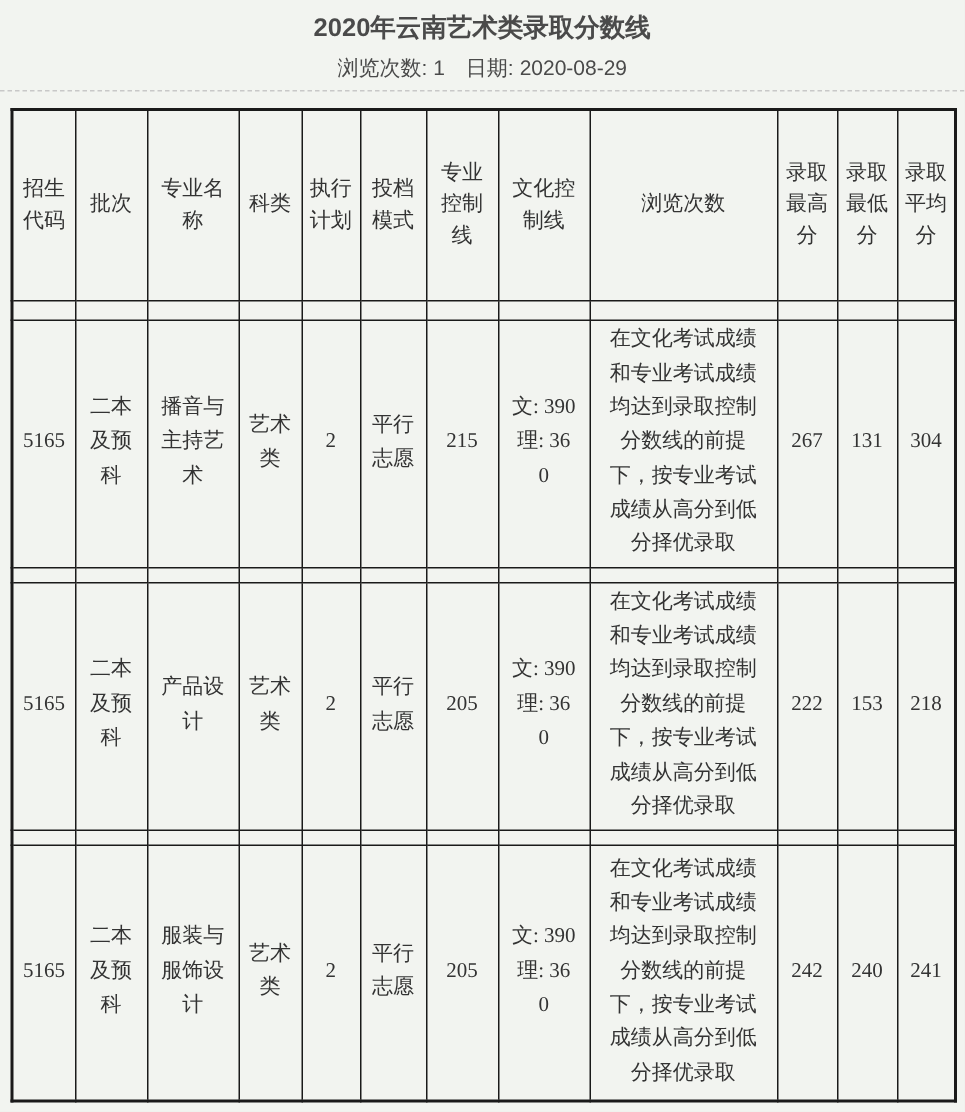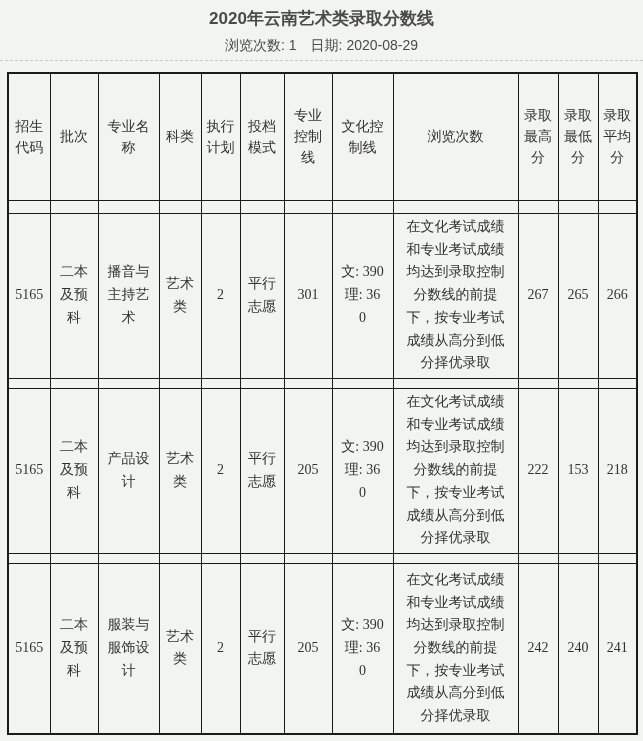--- a/index.html
+++ b/index.html
@@ -151,34 +151,34 @@
 及预
 科</td>
         <td>播音与
 主持艺
 术</td>
         <td>艺术
 类</td>
         <td>2</td>
         <td>平行
 志愿</td>
-        <td>301</td>
+        <td>215</td>
         <td>文: 390
 理: 36
 0</td>
         <td>在文化考试成绩
 和专业考试成绩
 均达到录取控制
 分数线的前提
 下，按专业考试
 成绩从高分到低
 分择优录取</td>
         <td>267</td>
-        <td>265</td>
-        <td>266</td>
+        <td>131</td>
+        <td>304</td>
       </tr>
 
       <tr class="r-gap">
         <td></td>
           <td></td>
           <td></td>
           <td></td>
           <td></td>
           <td></td>
           <td></td>

